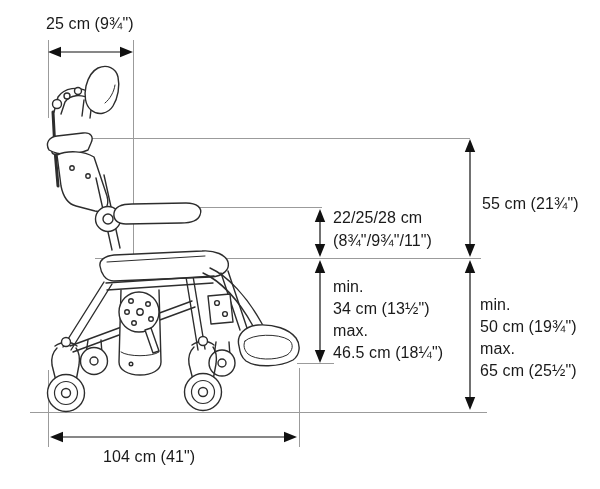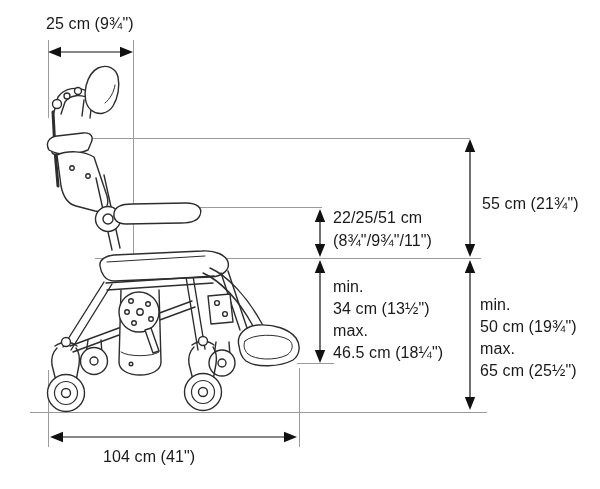--- a/index.html
+++ b/index.html
@@ -184,21 +184,21 @@
         <line x1="61" y1="437" x2="286" y2="437"></line>
         <polygon points="50,437 63,431.8 63,442.2" stroke="none"></polygon>
         <polygon points="297,437 284,431.8 284,442.2" stroke="none"></polygon>
       </g>
     </g>
   </svg>
 
   <div class="label" style="left:46px;top:13px;">25 cm (9¾")</div>
 
   <div class="label lh23" style="left:333px;top:206px;">
-    <span class="ln">22/25/51 cm</span>
+    <span class="ln">22/25/28 cm</span>
     <span class="ln">(8¾"/9¾"/11")</span>
   </div>
 
   <div class="label" style="left:482px;top:193px;">55 cm (21¾")</div>
 
   <div class="label" style="left:333px;top:276px;">
     <span class="ln">min.</span>
     <span class="ln">34 cm (13½")</span>
     <span class="ln">max.</span>
     <span class="ln">46.5 cm (18¼")</span>

